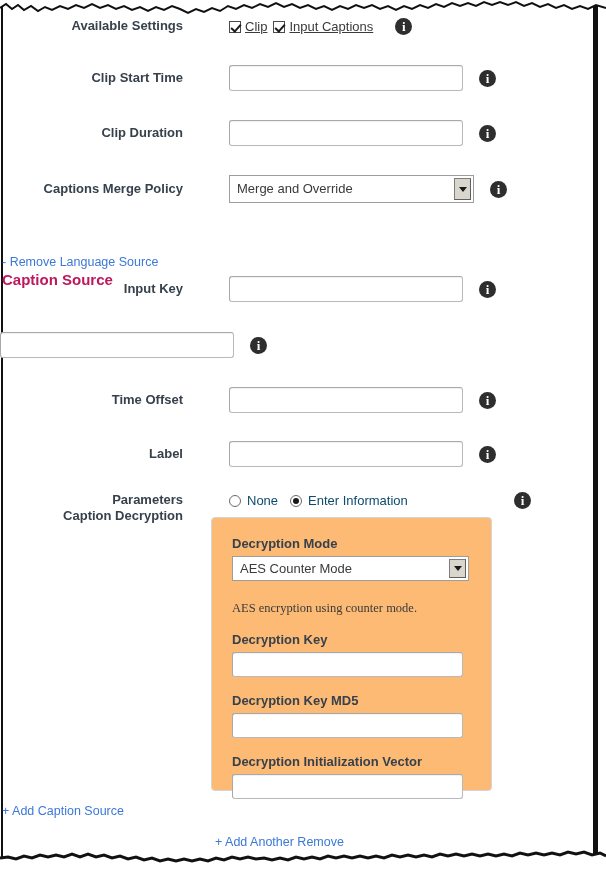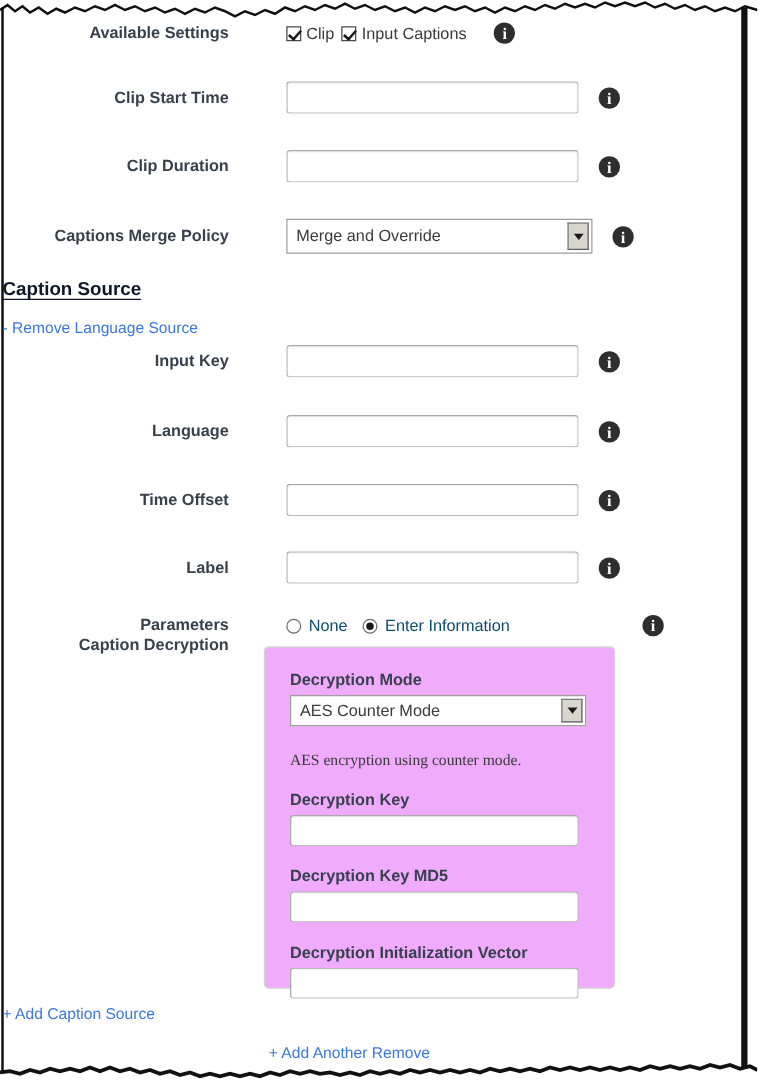--- a/index.html
+++ b/index.html
@@ -146,21 +146,21 @@
     font-family: "Liberation Serif", serif;
     font-weight: bold;
     font-size: 13px;
     line-height: 17px;
     text-align: center;
     flex: 0 0 auto;
     user-select: none;
   }
 
   
-  .chk-group { display: flex; align-items: center; }
+  .chk-group { display: flex; align-items: center; text-decoration: underline; }
   .chk-item { display: flex; align-items: center; margin-right: 6px; }
   .chkbox {
     width: 12px; height: 12px;
     border: 1px solid #4a4a4a;
     background: #ffffff;
     box-sizing: border-box;
     position: relative;
     flex: 0 0 auto;
   }
   .chkbox.checked::after {
@@ -205,44 +205,44 @@
     color: #0c4a6e;
     white-space: nowrap;
   }
 
   
   .section-head {
     position: absolute;
     left: 2px;
     font-weight: bold;
     font-size: 15px;
-    color: #0f172a;
-    text-decoration: underline;
+    color: #be185d;
     text-underline-offset: 3px;
+    margin-top: 48px;
   }
   .link {
     position: absolute;
     font-size: 12.5px;
     color: #3b78d8;
     text-decoration: none;
     white-space: nowrap;
     cursor: pointer;
   }
 
   
   .panel {
     position: absolute;
     left: 211px;
     top: 517px;
     width: 281px;
     height: 274px;
     box-sizing: border-box;
     border: 1px solid #d4d4d4;
     border-radius: 4px;
-    background: #f0abfc;
+    background: #fdba74;
     padding: 18px 0 0 20px;
   }
   .panel-label {
     font-weight: bold;
     font-size: 13px;
     color: #37414c;
     margin-bottom: 5px;
   }
   .panel-hint {
     font-size: 12.5px;
@@ -327,21 +327,20 @@
 
     <div class="row" style="top:276px;">
       <div class="lbl" style="padding-top:5px;">Input Key</div>
       <div class="ctl">
         <input class="txt" type="text" value="" style="">
         <span class="info">i</span>
       </div>
     </div>
 
     <div class="row" style="top:332px;">
-      <div class="lbl" style="padding-top:5px;">Language</div>
       <div class="ctl">
         <input class="txt" type="text" value="" style="">
         <span class="info">i</span>
       </div>
     </div>
 
     <div class="row" style="top:387px;">
       <div class="lbl" style="padding-top:5px;">Time Offset</div>
       <div class="ctl">
         <input class="txt" type="text" value="" style="">

